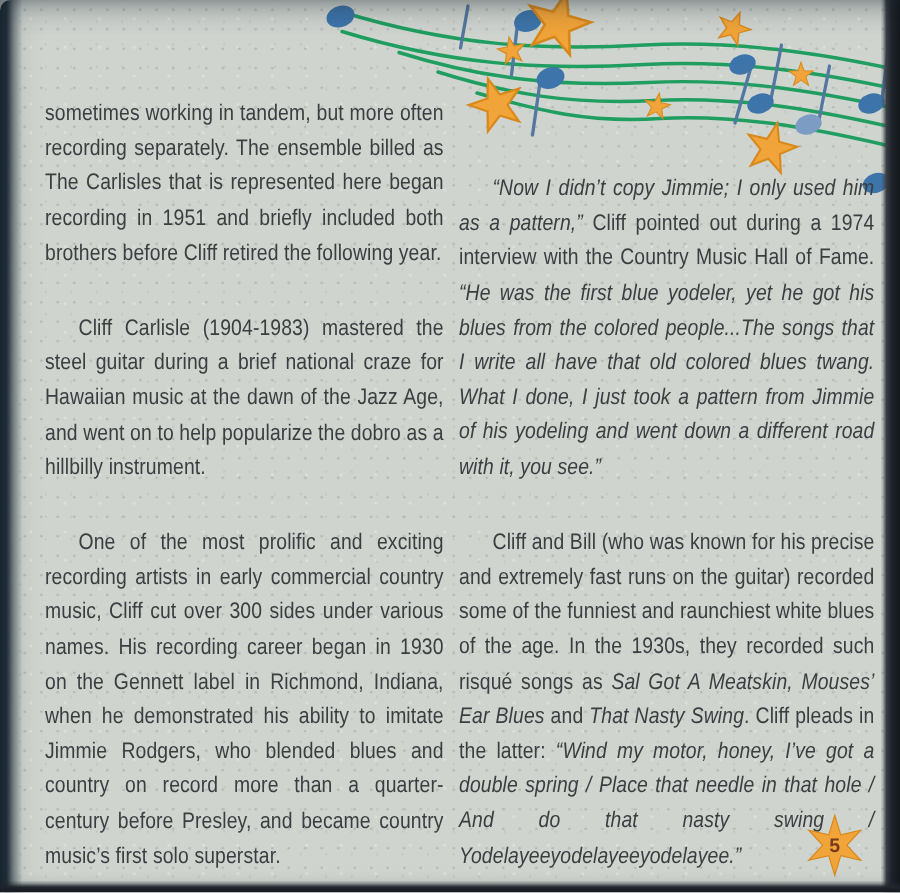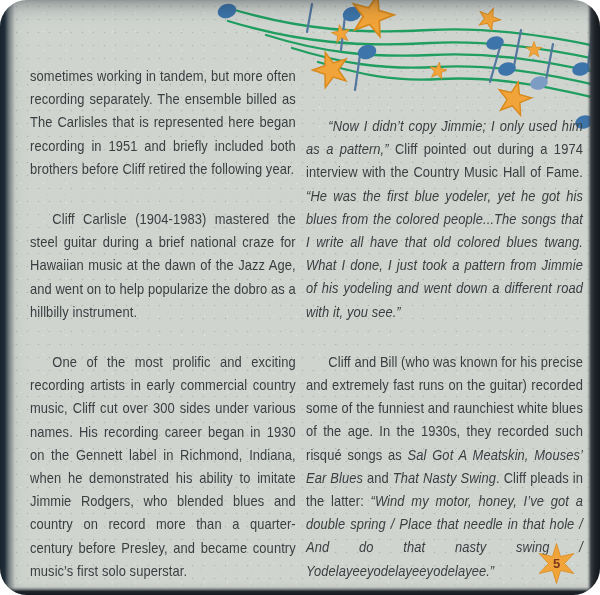--- a/index.html
+++ b/index.html
@@ -12,21 +12,20 @@
   body{font-family:"Liberation Sans",sans-serif;}
   .page{
     position:relative;width:600px;height:595px;overflow:hidden;
     background-color:var(--paper);
     background-image:
       radial-gradient(circle,#b2b8b2 0.6px,transparent 1.1px),
       radial-gradient(circle,#bfc5bf 0.5px,transparent 1px),
       radial-gradient(circle,#dde1dd 0.7px,transparent 1.2px);
     background-size:11px 13px,17px 15px,23px 19px;
     background-position:0 0,5px 7px,9px 3px;
-    border-radius:27px;
   }
   .deco{position:absolute;top:0;left:0;pointer-events:none;}
   .staff{fill:none;stroke:var(--staff);stroke-width:2.3;stroke-linecap:round;}
   .note{fill:var(--note);}
   .note.light{fill:var(--note-light);}
   .stem{stroke:var(--stem);stroke-width:2.2;stroke-linecap:round;}
   .star{fill:var(--star);stroke:var(--star-edge);stroke-width:0.8;}
   .col{
     position:absolute;color:var(--ink);
     font-size:15px;line-height:23.2px;text-align:justify;

